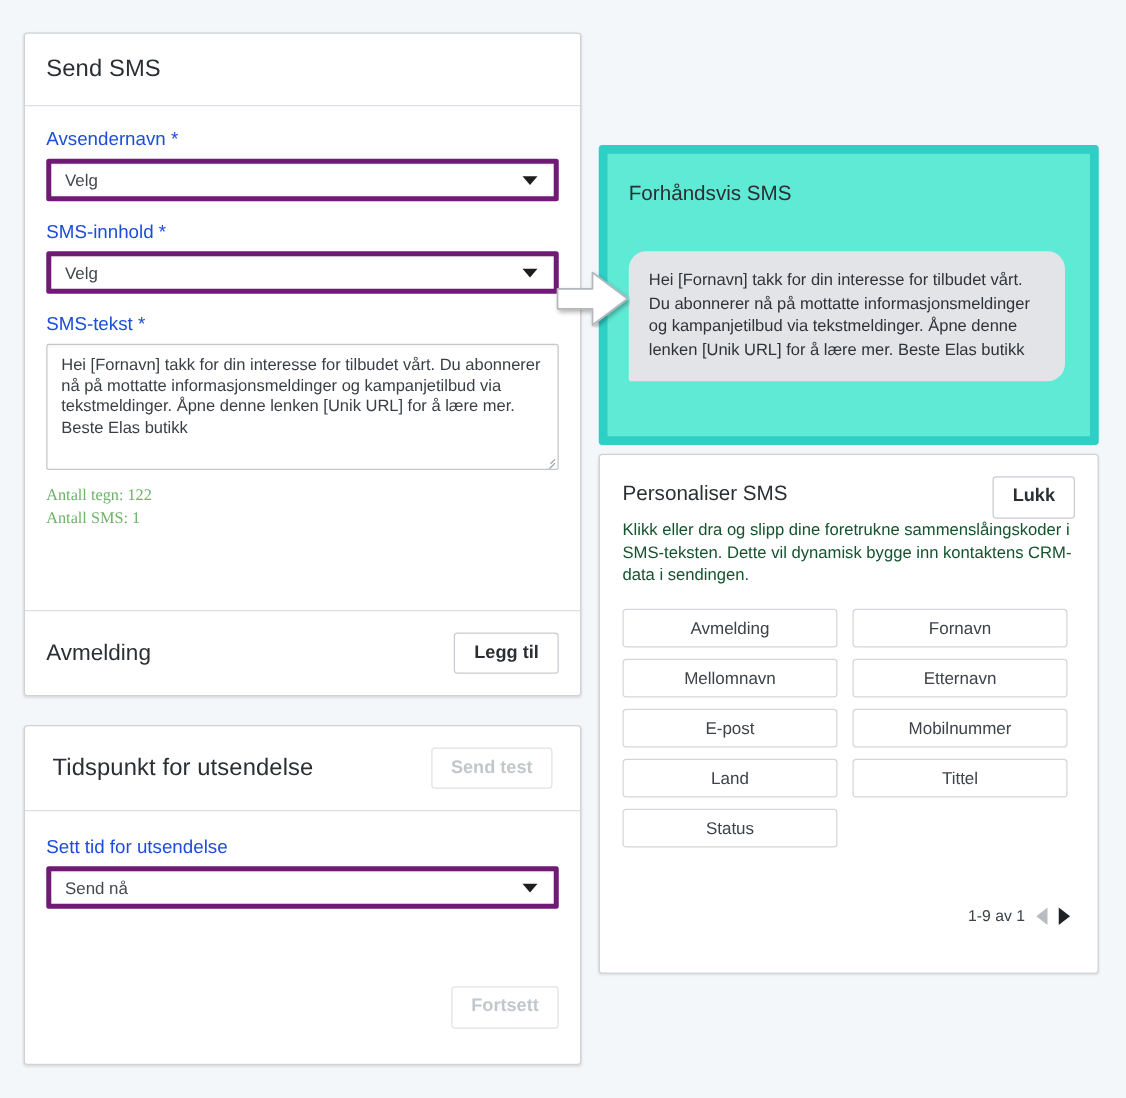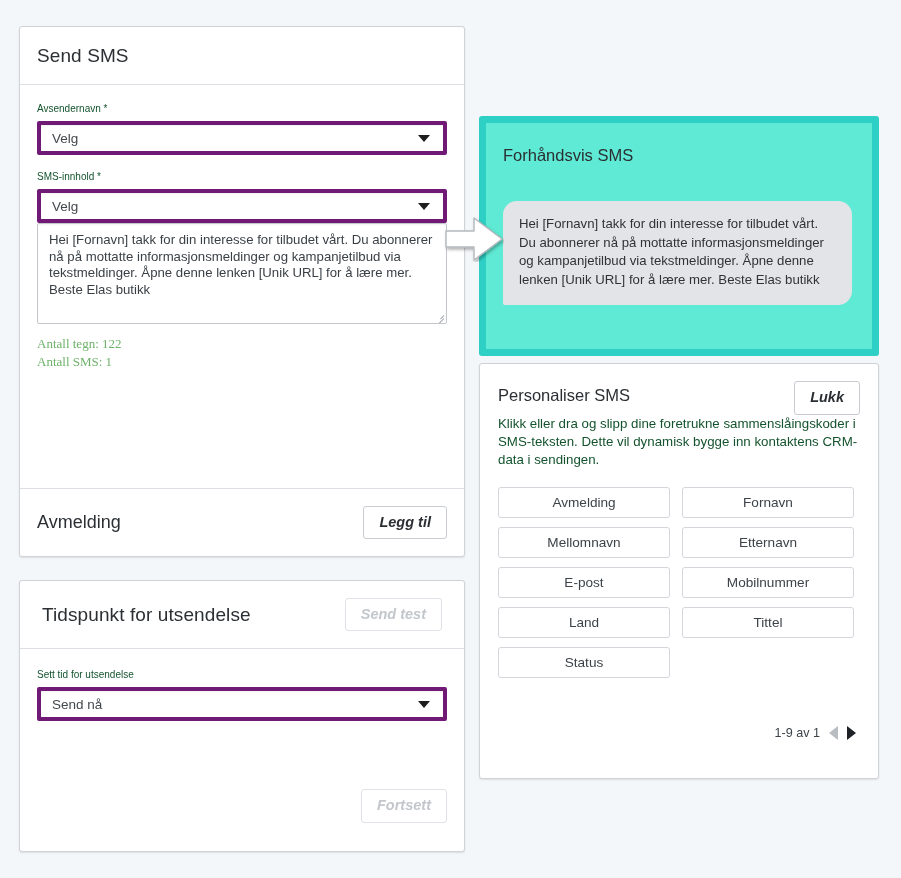--- a/index.html
+++ b/index.html
@@ -55,22 +55,22 @@
     height: 531px;
   }
   #send-sms-card .card-header {
     height: 57px;
     padding: 0 17px;
   }
   .form-body {
     padding: 18px 17px 0 17px;
   }
   .field-label {
-    font-size: 10px;
-    color: #14532d;
+    font-size: 15px;
+    color: #1d4ed8;
     margin-bottom: 7px;
     margin-top: 16px;
   }
   .field-label.first { margin-top: 0; }
 
   .select-box {
     position: relative;
     height: 34px;
     border: 4px solid #701a75;
     border-radius: 2px;
@@ -159,21 +159,20 @@
     background: #ffffff;
     border: 1px solid #c8ccd1;
     border-radius: 3px;
     font-size: 14.5px;
     font-weight: bold;
     color: #2b2f33;
     padding: 8px 15px;
     cursor: pointer;
     font-family: "Liberation Sans", sans-serif;
     line-height: 1.1;
-    font-style: italic;
   }
   .btn.disabled {
     color: #c3c7cc;
     border-color: #dfe2e6;
     cursor: default;
   }
 
   
   #schedule-card {
     left: 19px;
@@ -325,20 +324,21 @@
         <span class="select-value">Velg</span>
         <span class="caret"></span>
       </div>
 
       <div class="field-label">SMS-innhold *</div>
       <div class="select-box">
         <span class="select-value">Velg</span>
         <span class="caret"></span>
       </div>
 
+      <div class="field-label">SMS-tekst *</div>
       <div class="textarea-box">
         <div class="textarea-text">Hei [Fornavn] takk for din interesse for tilbudet vårt. Du abonnerer nå på mottatte informasjonsmeldinger og kampanjetilbud via tekstmeldinger. Åpne denne lenken [Unik URL] for å lære mer. Beste Elas butikk</div>
         <span class="resize-grip">
             <i></i>
             <i></i>
           </span>
       </div>
 
       <div class="counters">
         <div class="counter-line">Antall tegn: 122</div>

